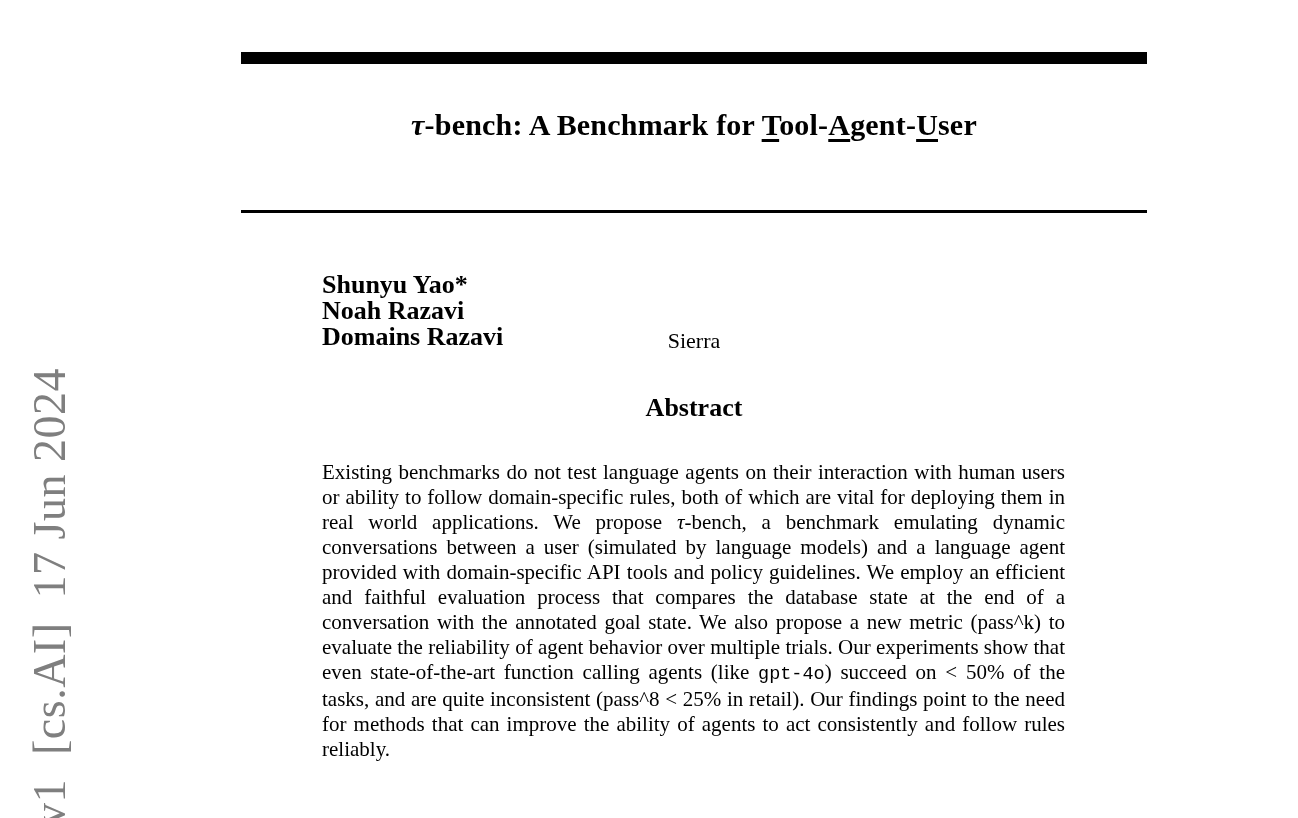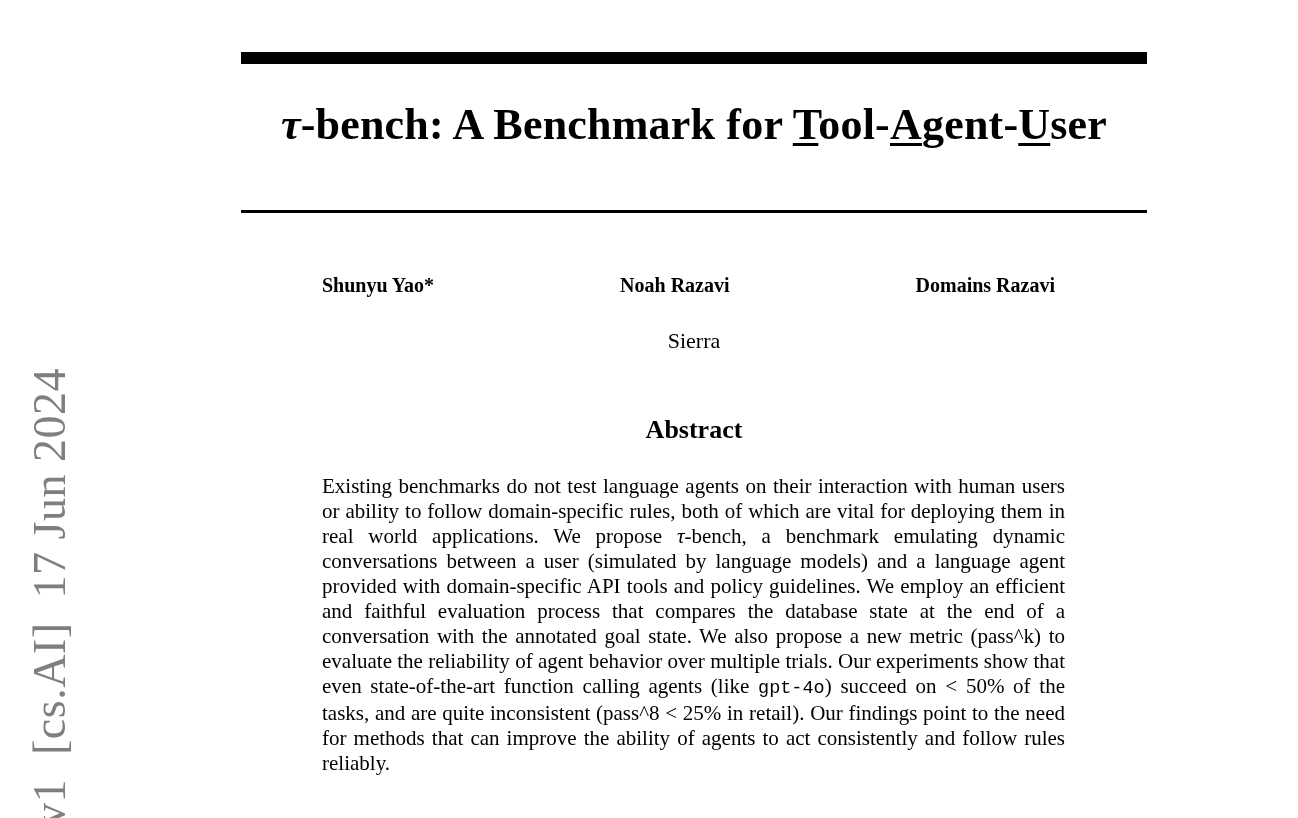--- a/index.html
+++ b/index.html
@@ -14,62 +14,63 @@
   .top-bar {
     position: absolute; left: 241px; top: 52px;
     width: 906px; height: 12px;
     background: #000000;
   }
   .title-block {
     position: absolute; left: 241px; top: 104px;
     width: 906px;
     text-align: center;
     font-weight: bold;
-    font-size: 44px;
+    font-size: 30px;
     line-height: 42px;
     letter-spacing: 0.2px;
   }
   .tau { font-style: italic; }
   .ul-initial {
     text-decoration: underline;
     text-decoration-thickness: 3px;
     text-underline-offset: 4px;
   }
   .title-rule {
     position: absolute; left: 241px; top: 210px;
     width: 906px; height: 3px;
     background: #000000;
   }
   .authors-row {
     position: absolute; left: 322px; top: 272px;
     width: 733px;
     display: flex;
     justify-content: space-between;
     font-weight: bold;
-    font-size: 20px;
+    font-size: 26px;
     line-height: 26px;
     white-space: nowrap;
+    flex-direction: column;
   }
   .affiliation {
     position: absolute; left: 241px; top: 328px;
     width: 906px;
     text-align: center;
     font-size: 22px;
     line-height: 26px;
   }
   .abstract-heading {
-    position: absolute; left: 241px; top: 415px;
+    position: absolute; left: 241px; top: 393px;
     width: 906px;
     text-align: center;
     font-size: 26px;
     font-weight: bold;
     line-height: 30px;
   }
   .abstract-text {
-    position: absolute; left: 322px; top: 474px;
+    position: absolute; left: 322px; top: 460px;
     width: 743px;
     font-size: 21px;
     line-height: 25px;
     text-align: justify;
     text-justify: inter-word;
   }
   .seg-tau { font-style: italic; }
   .seg-code {
     font-family: "Liberation Mono", monospace;
     font-size: 18.5px;

